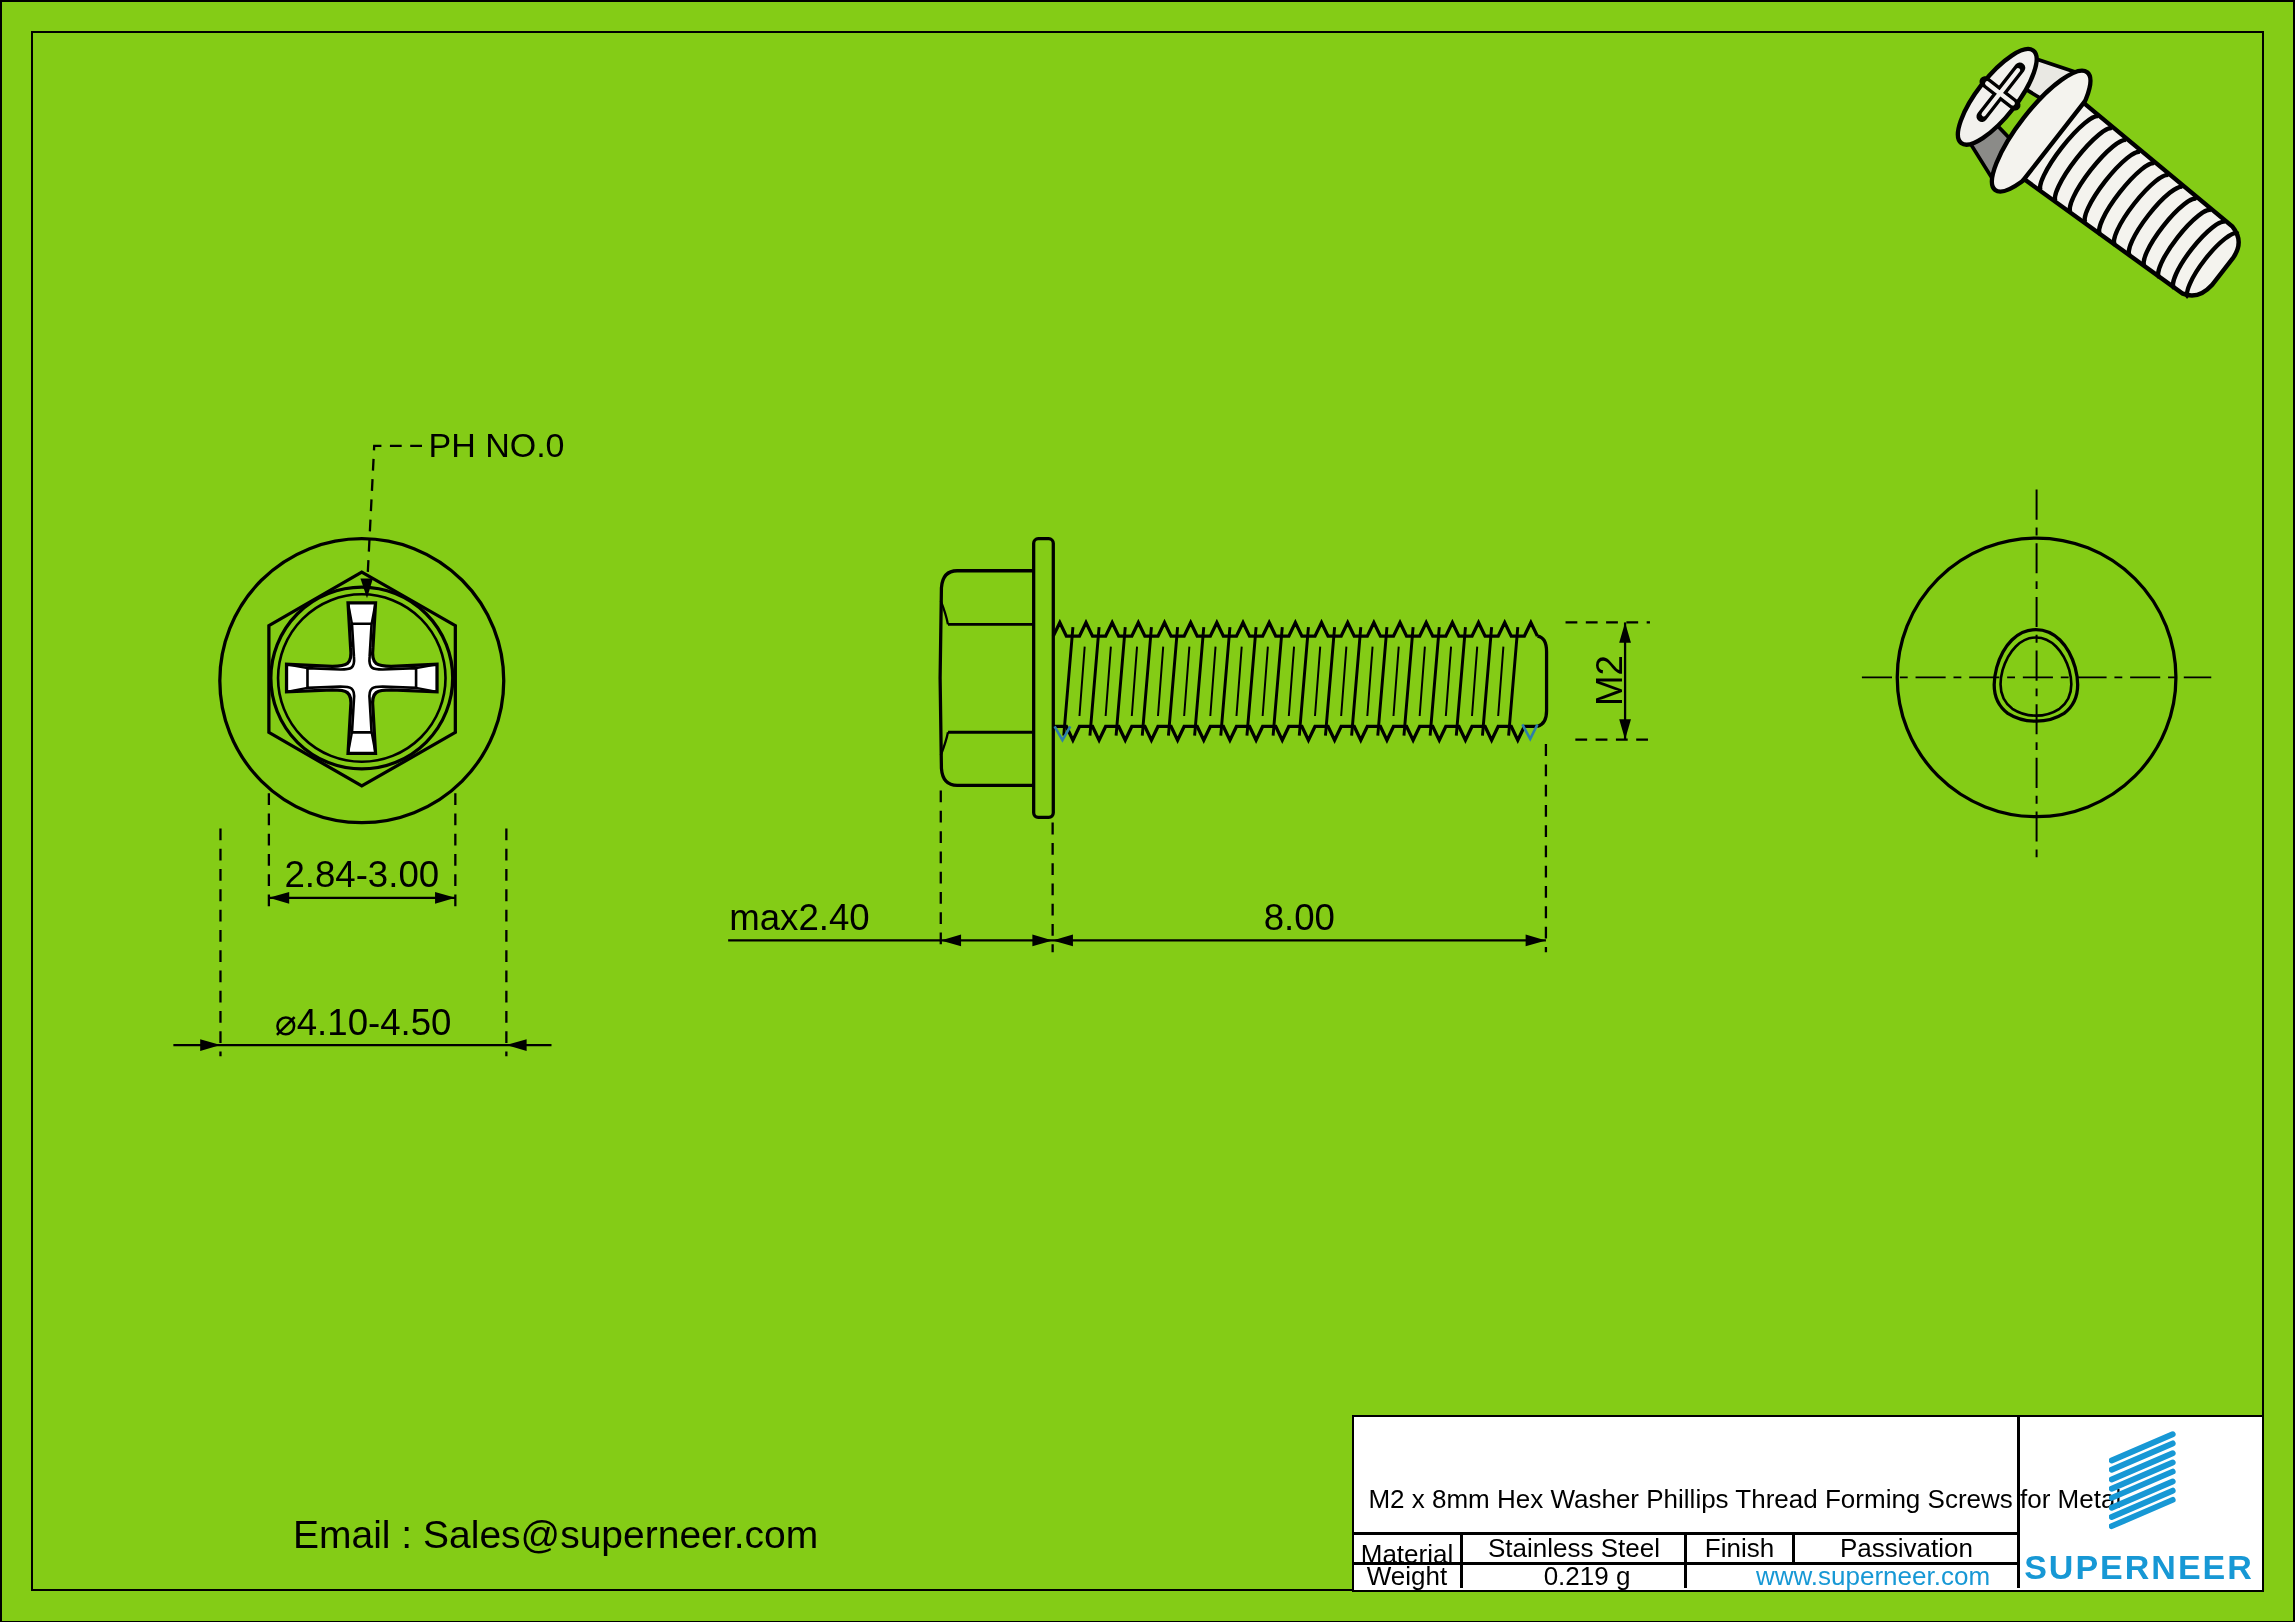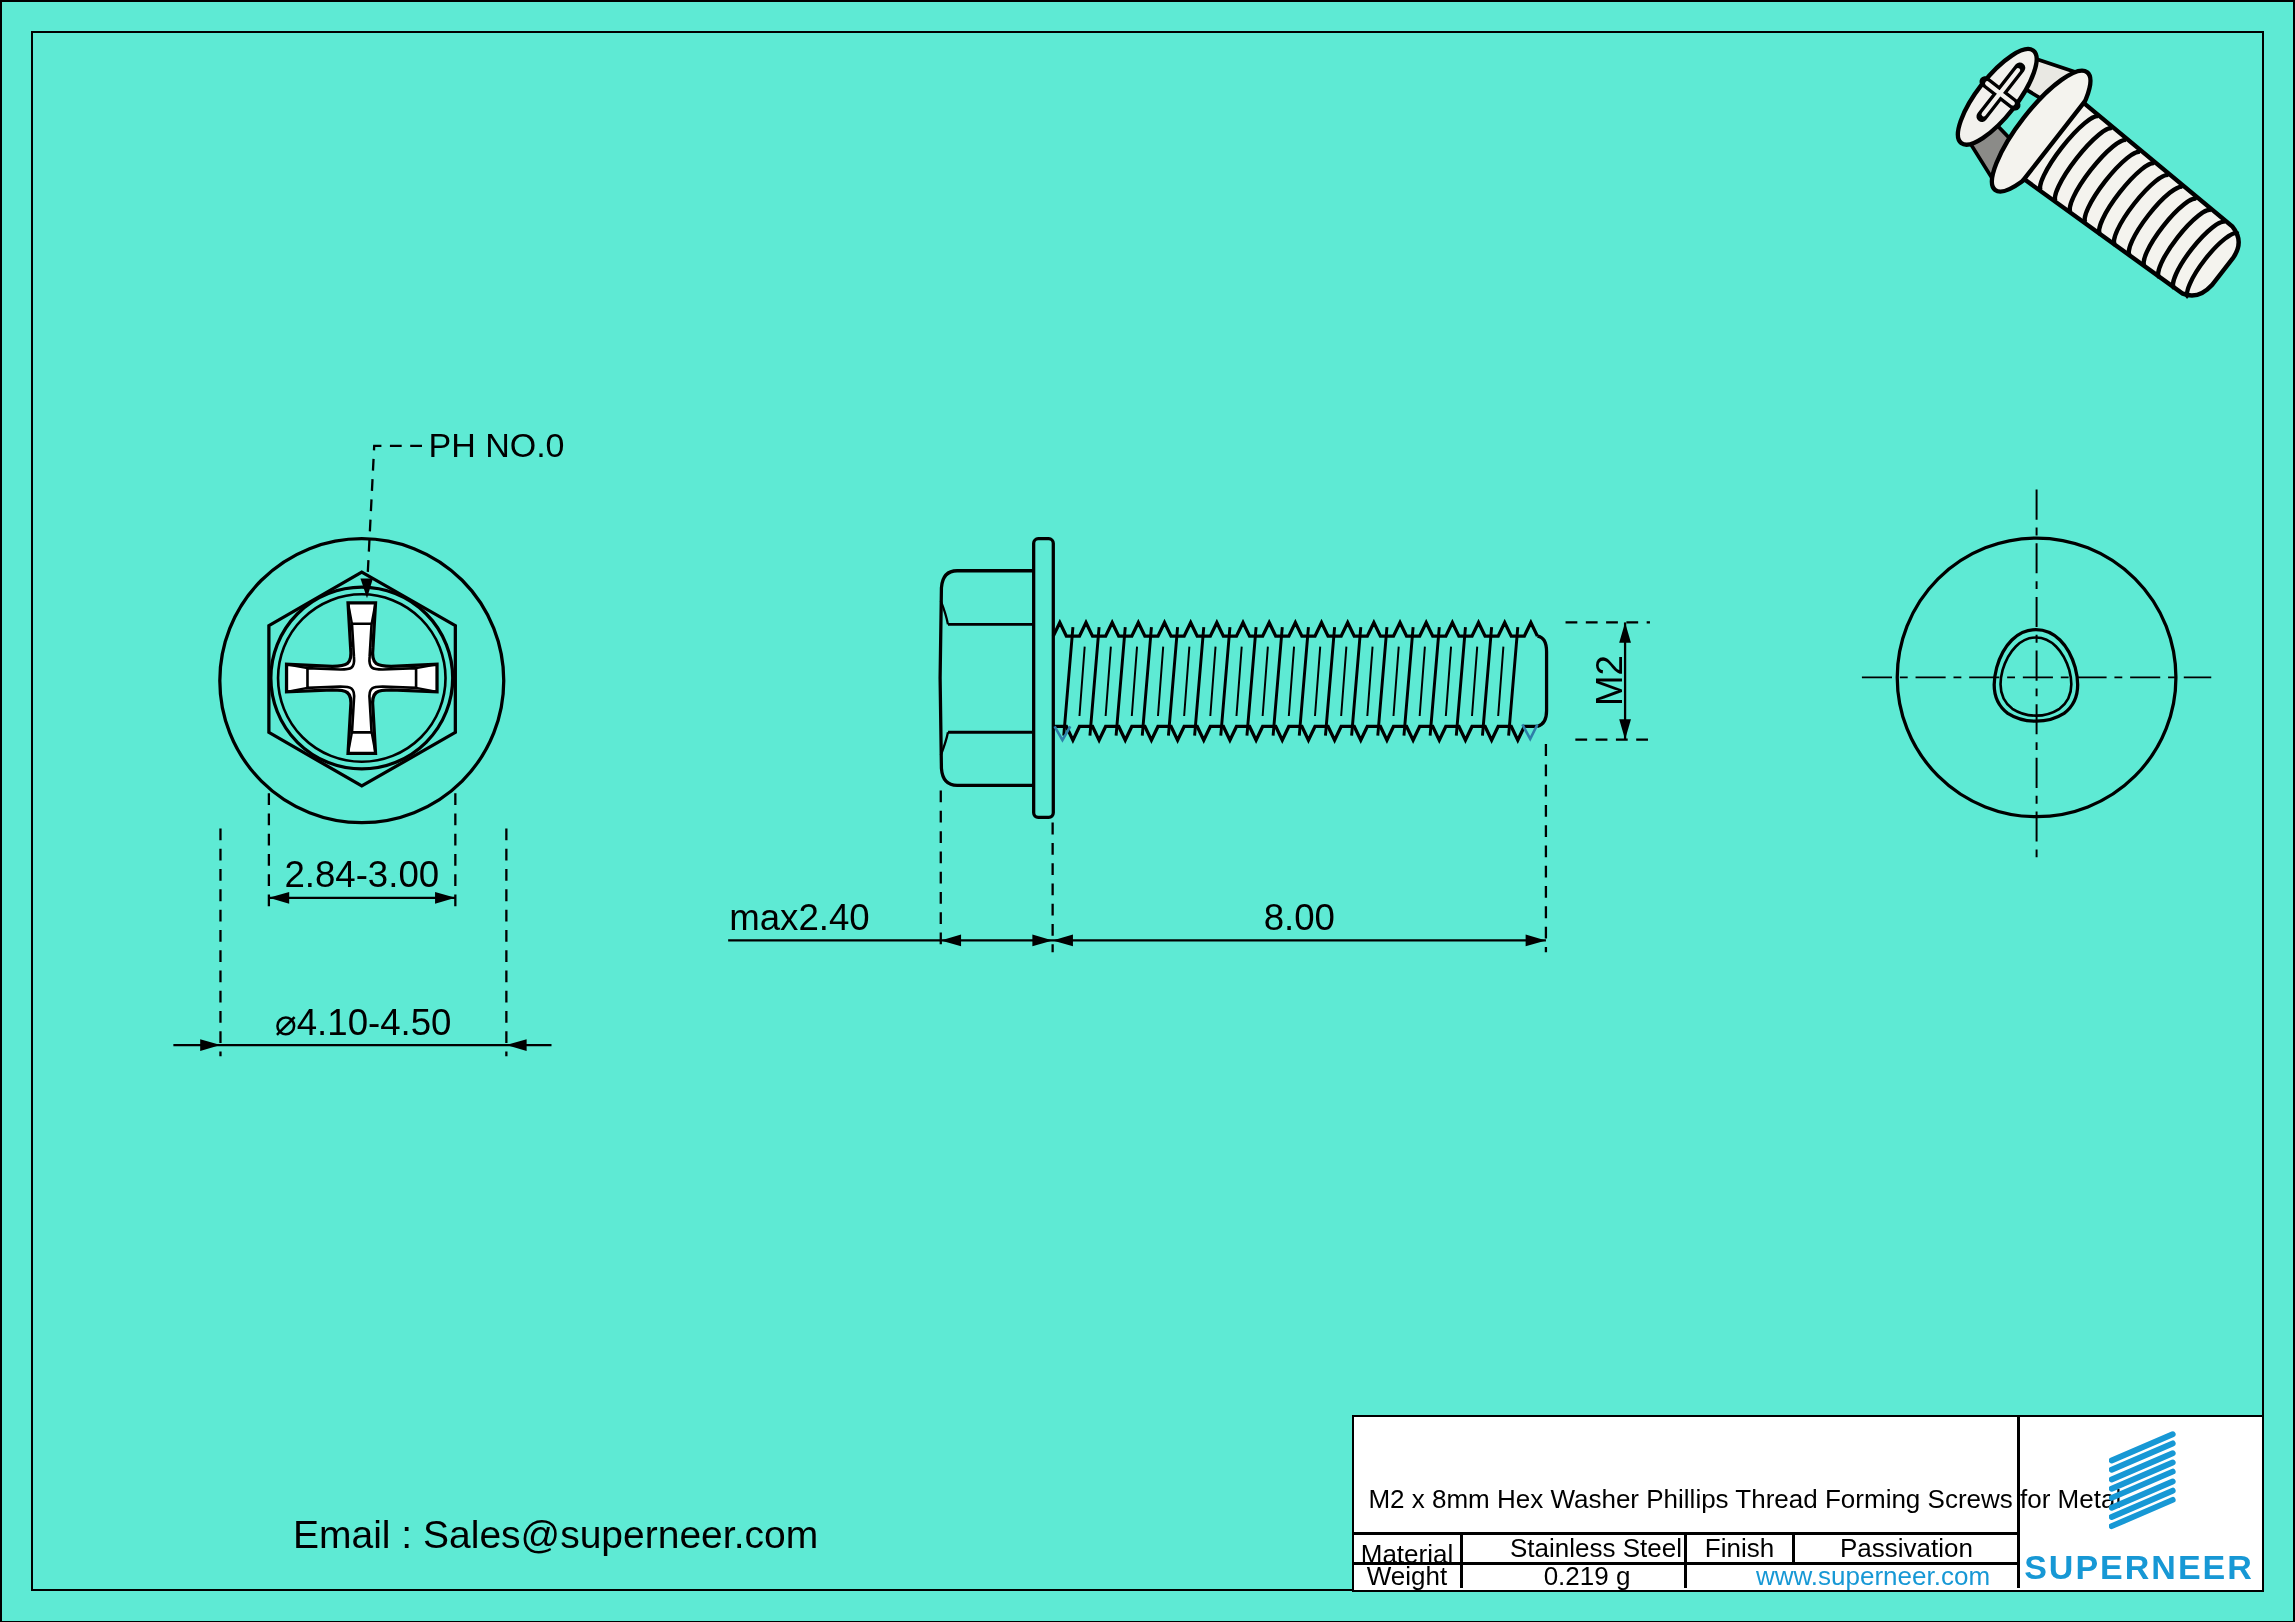--- a/index.html
+++ b/index.html
@@ -1,17 +1,17 @@
 <!DOCTYPE html>
 <html style="font-size:10.5px"><head>
 <meta charset="utf-8">
 <style>
   html,body{margin:0;padding:0;background:#ffffff;}
   .page{
-    position:relative;width:2295px;height:1623px;background:#5eead4;
+    position:relative;width:2295px;height:1623px;background:#84cc16;
     font-family:"Liberation Sans",sans-serif;color:#000;
     outline:2px solid #000;outline-offset:-2px;overflow:hidden;
   }
   .frame{
     position:absolute;left:31px;top:31px;width:2233px;height:1560px;
     border:2.6px solid #000;box-sizing:border-box;
   }
   svg.draw{position:absolute;left:0;top:0;}
   svg.draw text{font-family:"Liberation Sans",sans-serif;fill:#000;}
   .dimtext{font-size:56px;}
@@ -189,21 +189,21 @@
   <div class="tb">
     <div class="tb-desc">M2 x 8mm Hex Washer Phillips Thread Forming Screws for Metal</div>
 
     <div class="line" style="left:0;top:115px;width:665px;height:2.6px;"></div>
     <div class="line" style="left:0;top:145px;width:665px;height:2.6px;"></div>
     <div class="line" style="left:106px;top:115px;width:2.6px;height:56px;"></div>
     <div class="line" style="left:330px;top:115px;width:2.6px;height:56px;"></div>
     <div class="line" style="left:438px;top:115px;width:2.6px;height:32px;"></div>
 
     <div class="cell" style="left:0;top:118px;width:106px;height:38px;">Material</div>
-    <div class="cell" style="left:109px;top:118px;width:222px;height:27px;padding-left:22px;">Stainless Steel</div>
+    <div class="cell" style="left:109px;top:118px;width:222px;height:27px;">Stainless Steel</div>
     <div class="cell" style="left:333px;top:118px;width:105px;height:27px;">Finish</div>
     <div class="cell" style="left:440px;top:118px;width:225px;height:27px;">Passivation</div>
 
     <div class="cell" style="left:0;top:147px;width:106px;height:24px;">Weight</div>
     <div class="cell" style="left:109px;top:147px;width:222px;height:24px;padding-left:13px;">0.219 g</div>
     <div class="cell tb-site" style="left:333px;top:147px;width:332px;height:24px;padding-left:20px;">www.superneer.com</div>
 
     <div class="logo-cell">
       <div class="vb"></div>
       <svg class="logo-stripes" width="67" height="105" viewBox="0 0 102 160">

